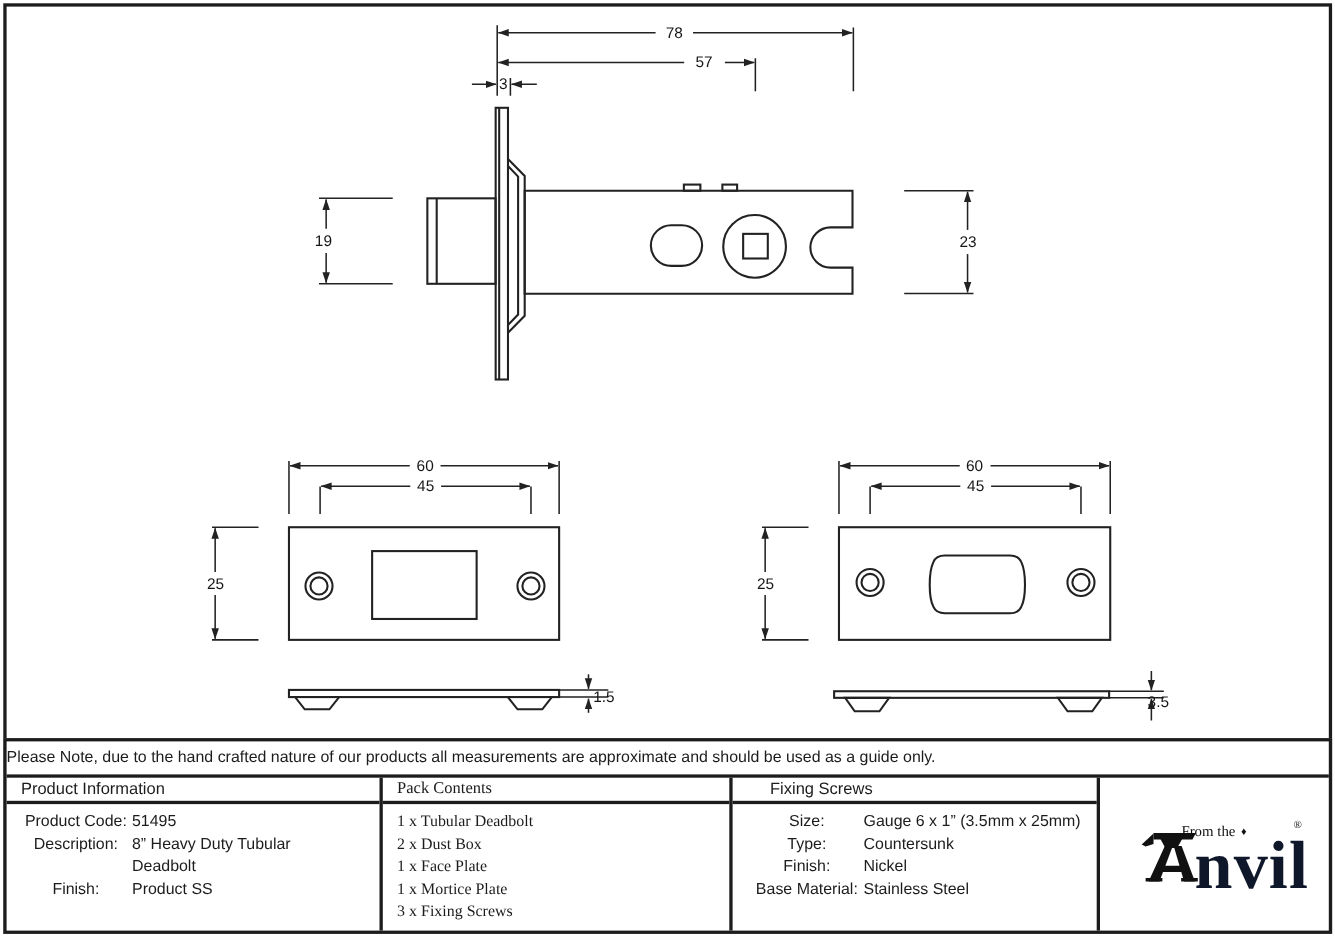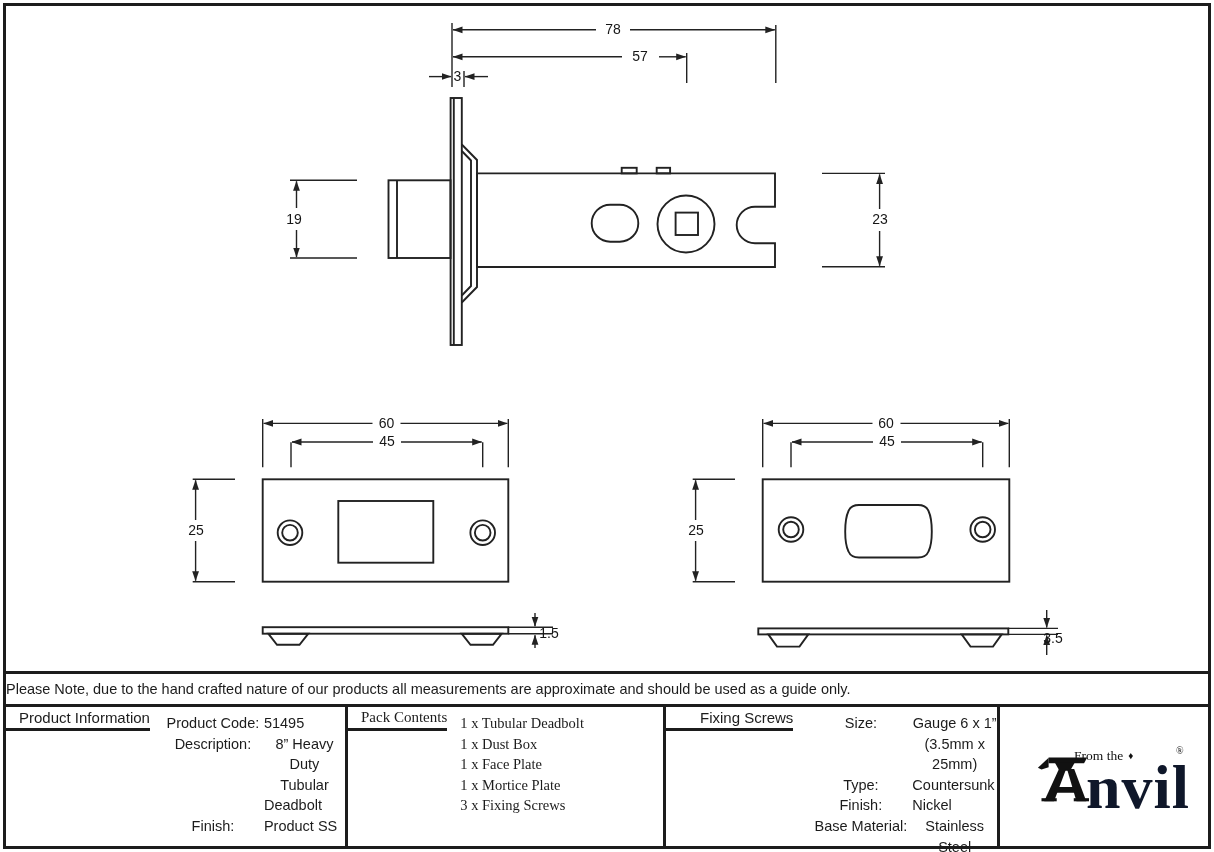--- a/index.html
+++ b/index.html
@@ -11,21 +11,21 @@
   .part{stroke:#222;stroke-width:1.9;fill:none;}
   .dl{stroke:#222;stroke-width:1.4;fill:none;}
   text.dim{font-family:"Liberation Sans",sans-serif;font-size:14px;fill:#161616;
        text-anchor:middle;}
   
   .table-block{position:absolute;left:3px;right:3px;top:671px;bottom:3px;
        border:3px solid #1c1c1c;display:flex;flex-direction:column;background:#fff;}
   .note-row{height:30px;border-bottom:3px solid #1c1c1c;display:flex;align-items:center;
        padding-left:0;font-size:14.5px;}
   .cols{flex:1;display:flex;min-height:0;}
-  .col{display:flex;flex-direction:row;border-right:3px solid #1c1c1c;}
+  .col{display:flex;flex-direction:column;border-right:3px solid #1c1c1c;}
   .col1{width:339px;} .col2{width:315px;font-family:Liberation Serif, serif;} .col3{width:331px;}
   .col4{flex:1;border-right:none;display:flex;align-items:center;justify-content:center;}
   .col-header{height:21px;border-bottom:3px solid #1c1c1c;display:flex;align-items:center;
        font-size:15px;}
   .col1 .col-header{padding-left:13px;}
   .col2 .col-header{padding-left:13px;}
   .col3 .col-header{padding-left:34px;}
   .col-body{flex:1;font-size:14.5px;line-height:20.6px;}
   .col1 .col-body{padding:6px 0 0 12px;}
   .col2 .col-body{padding:6px 0 4px 13px;}
@@ -190,21 +190,21 @@
         </div>
       </div>
     </div>
 
     <div class="col col2">
       <div class="col-header">
         <span>Pack Contents</span>
       </div>
       <div class="col-body">
         <div class="pack-item">1 x Tubular Deadbolt</div>
-        <div class="pack-item">1 x Dust Box</div>
+        <div class="pack-item">2 x Dust Box</div>
         <div class="pack-item">1 x Face Plate</div>
         <div class="pack-item">1 x Mortice Plate</div>
         <div class="pack-item">3 x Fixing Screws</div>
       </div>
     </div>
 
     <div class="col col3">
       <div class="col-header">
         <span>Fixing Screws</span>
       </div>

